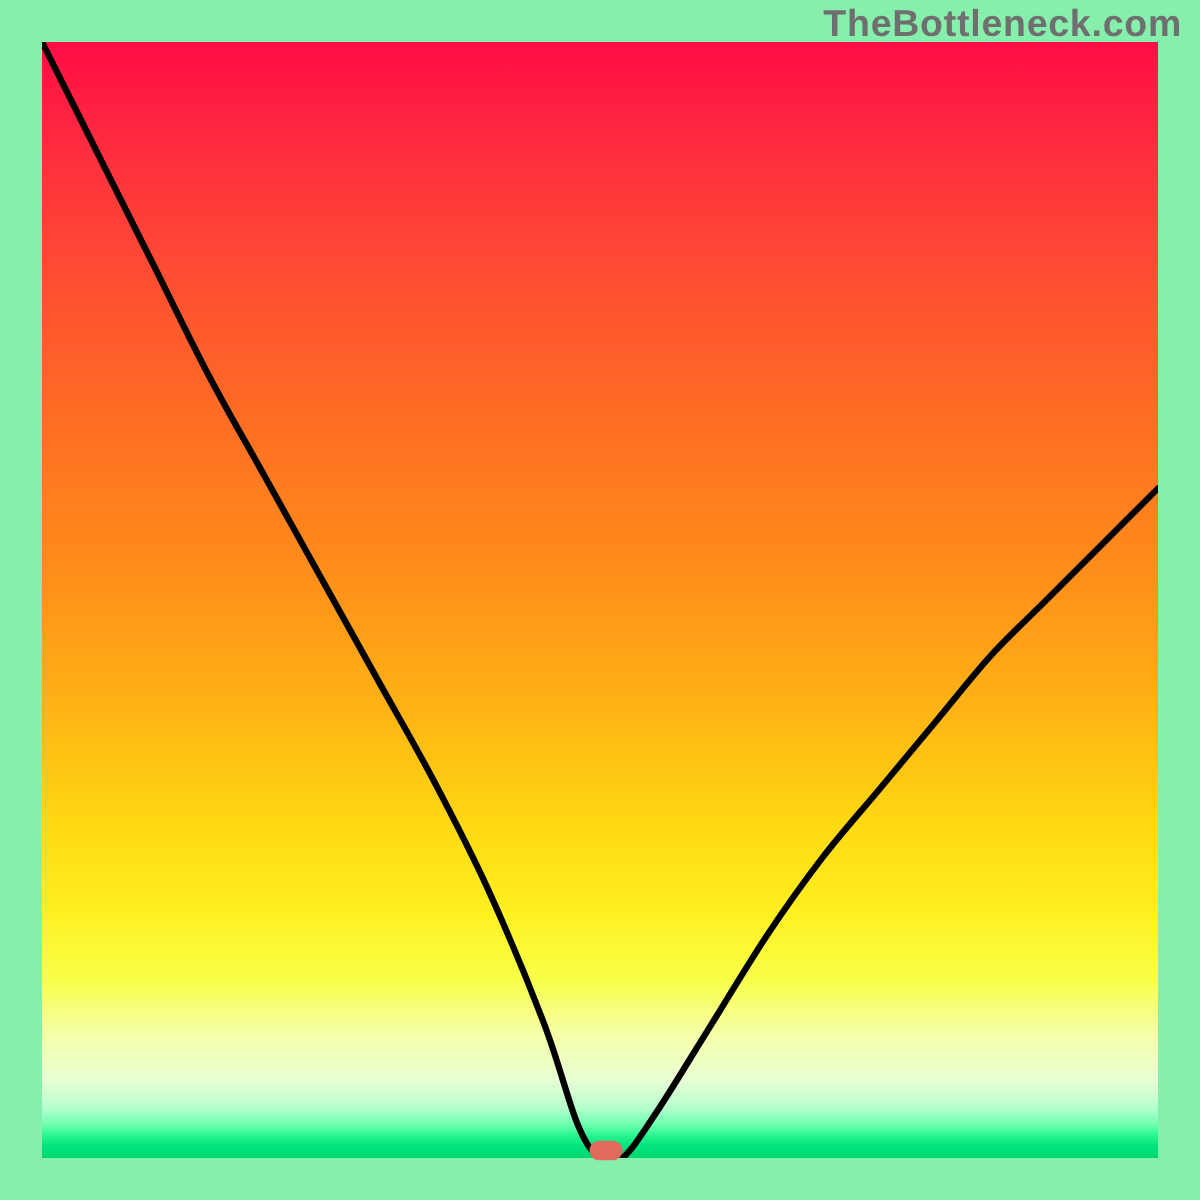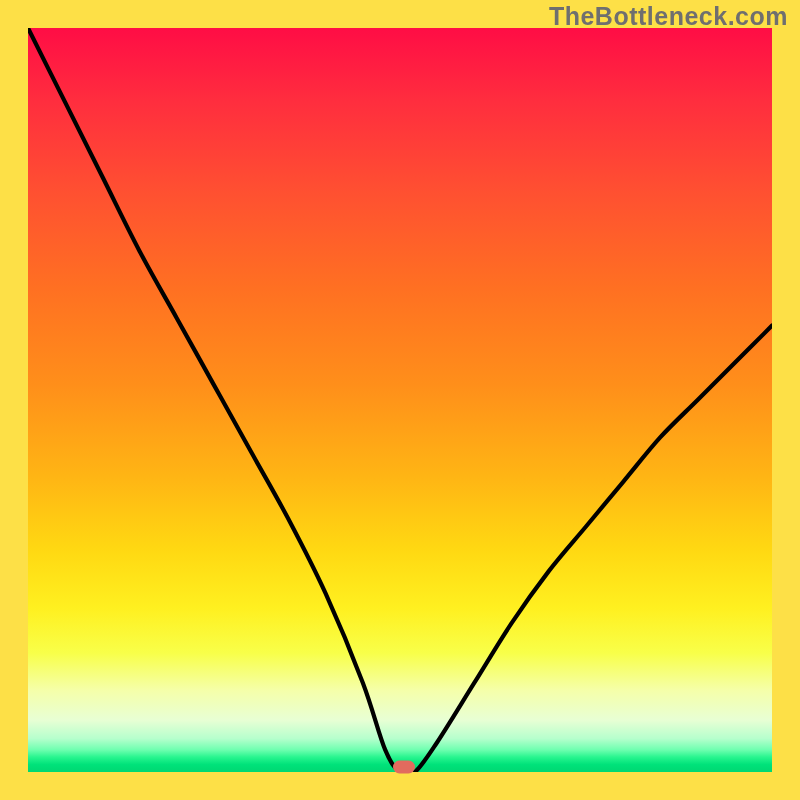--- a/index.html
+++ b/index.html
@@ -8,21 +8,21 @@
     width: 800px;
     height: 800px;
     background: #000000;
     overflow: hidden;
     font-family: Arial, Helvetica, sans-serif;
   }
   .stage {
     position: relative;
     width: 800px;
     height: 800px;
-    background: #fde047;
+    background: #86efac;
   }
   .brand {
     position: absolute;
     top: 2px;
     right: 12px;
     color: #6f6f6f;
     font-size: 25px;
     font-weight: 600;
     letter-spacing: 0.5px;
     z-index: 40;

